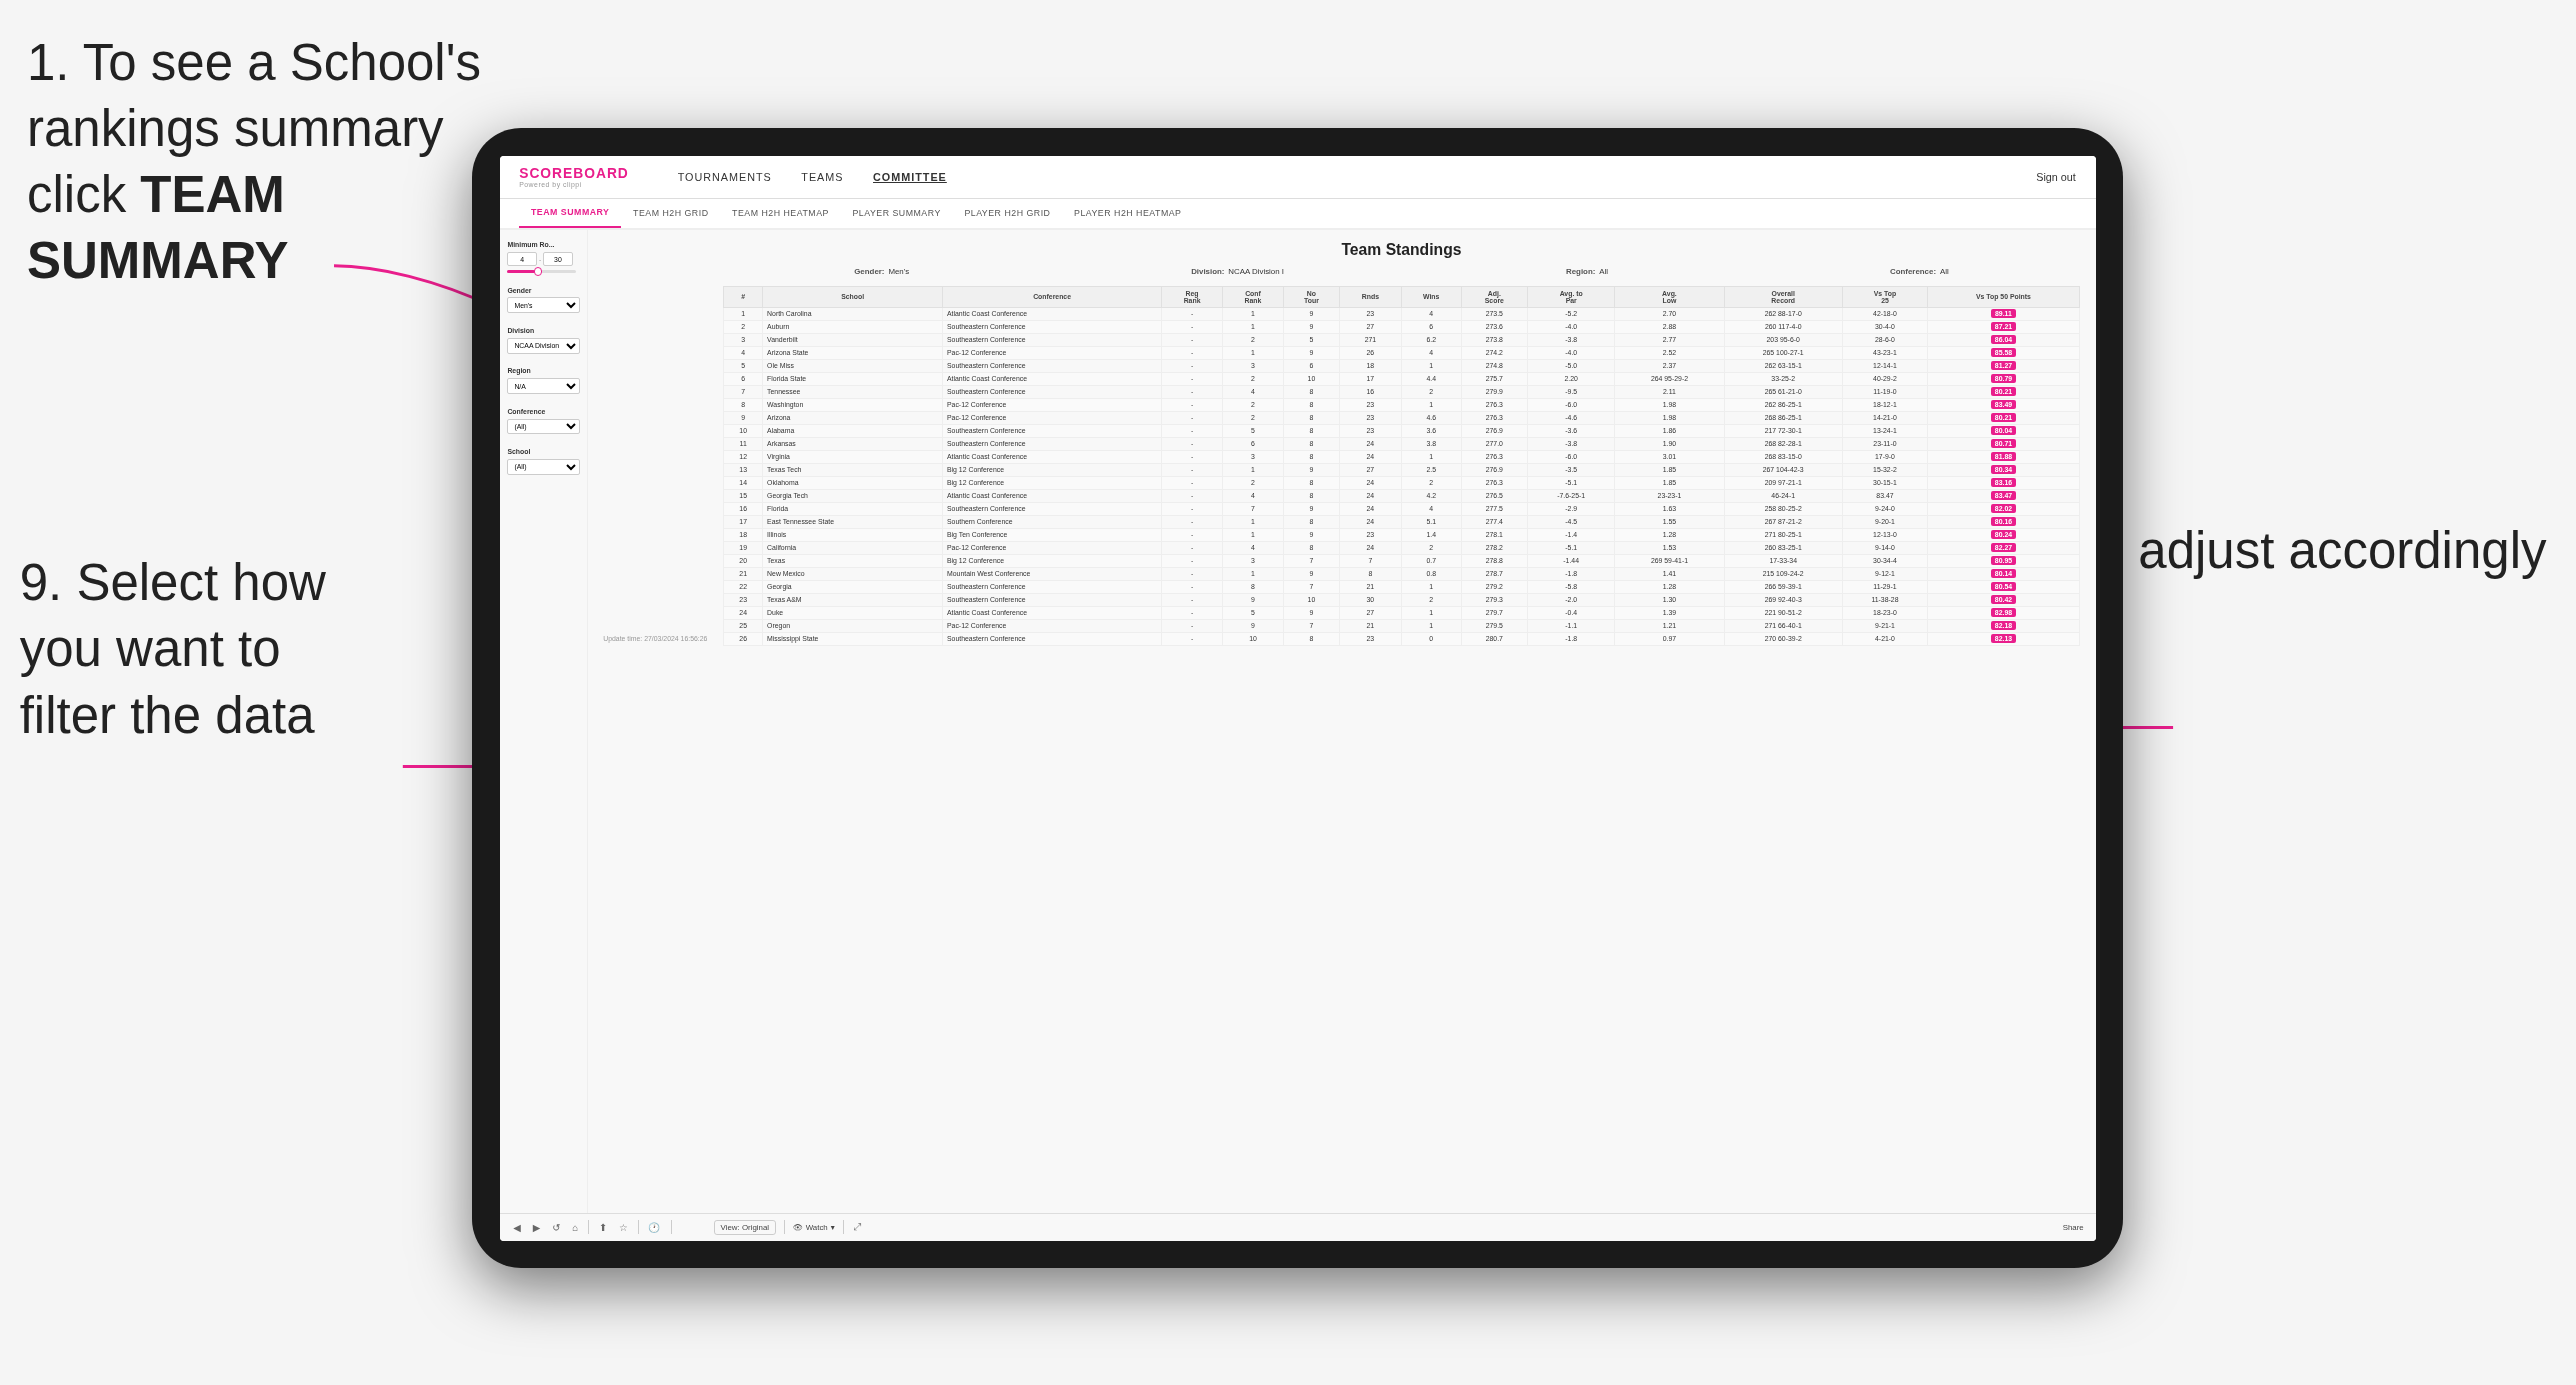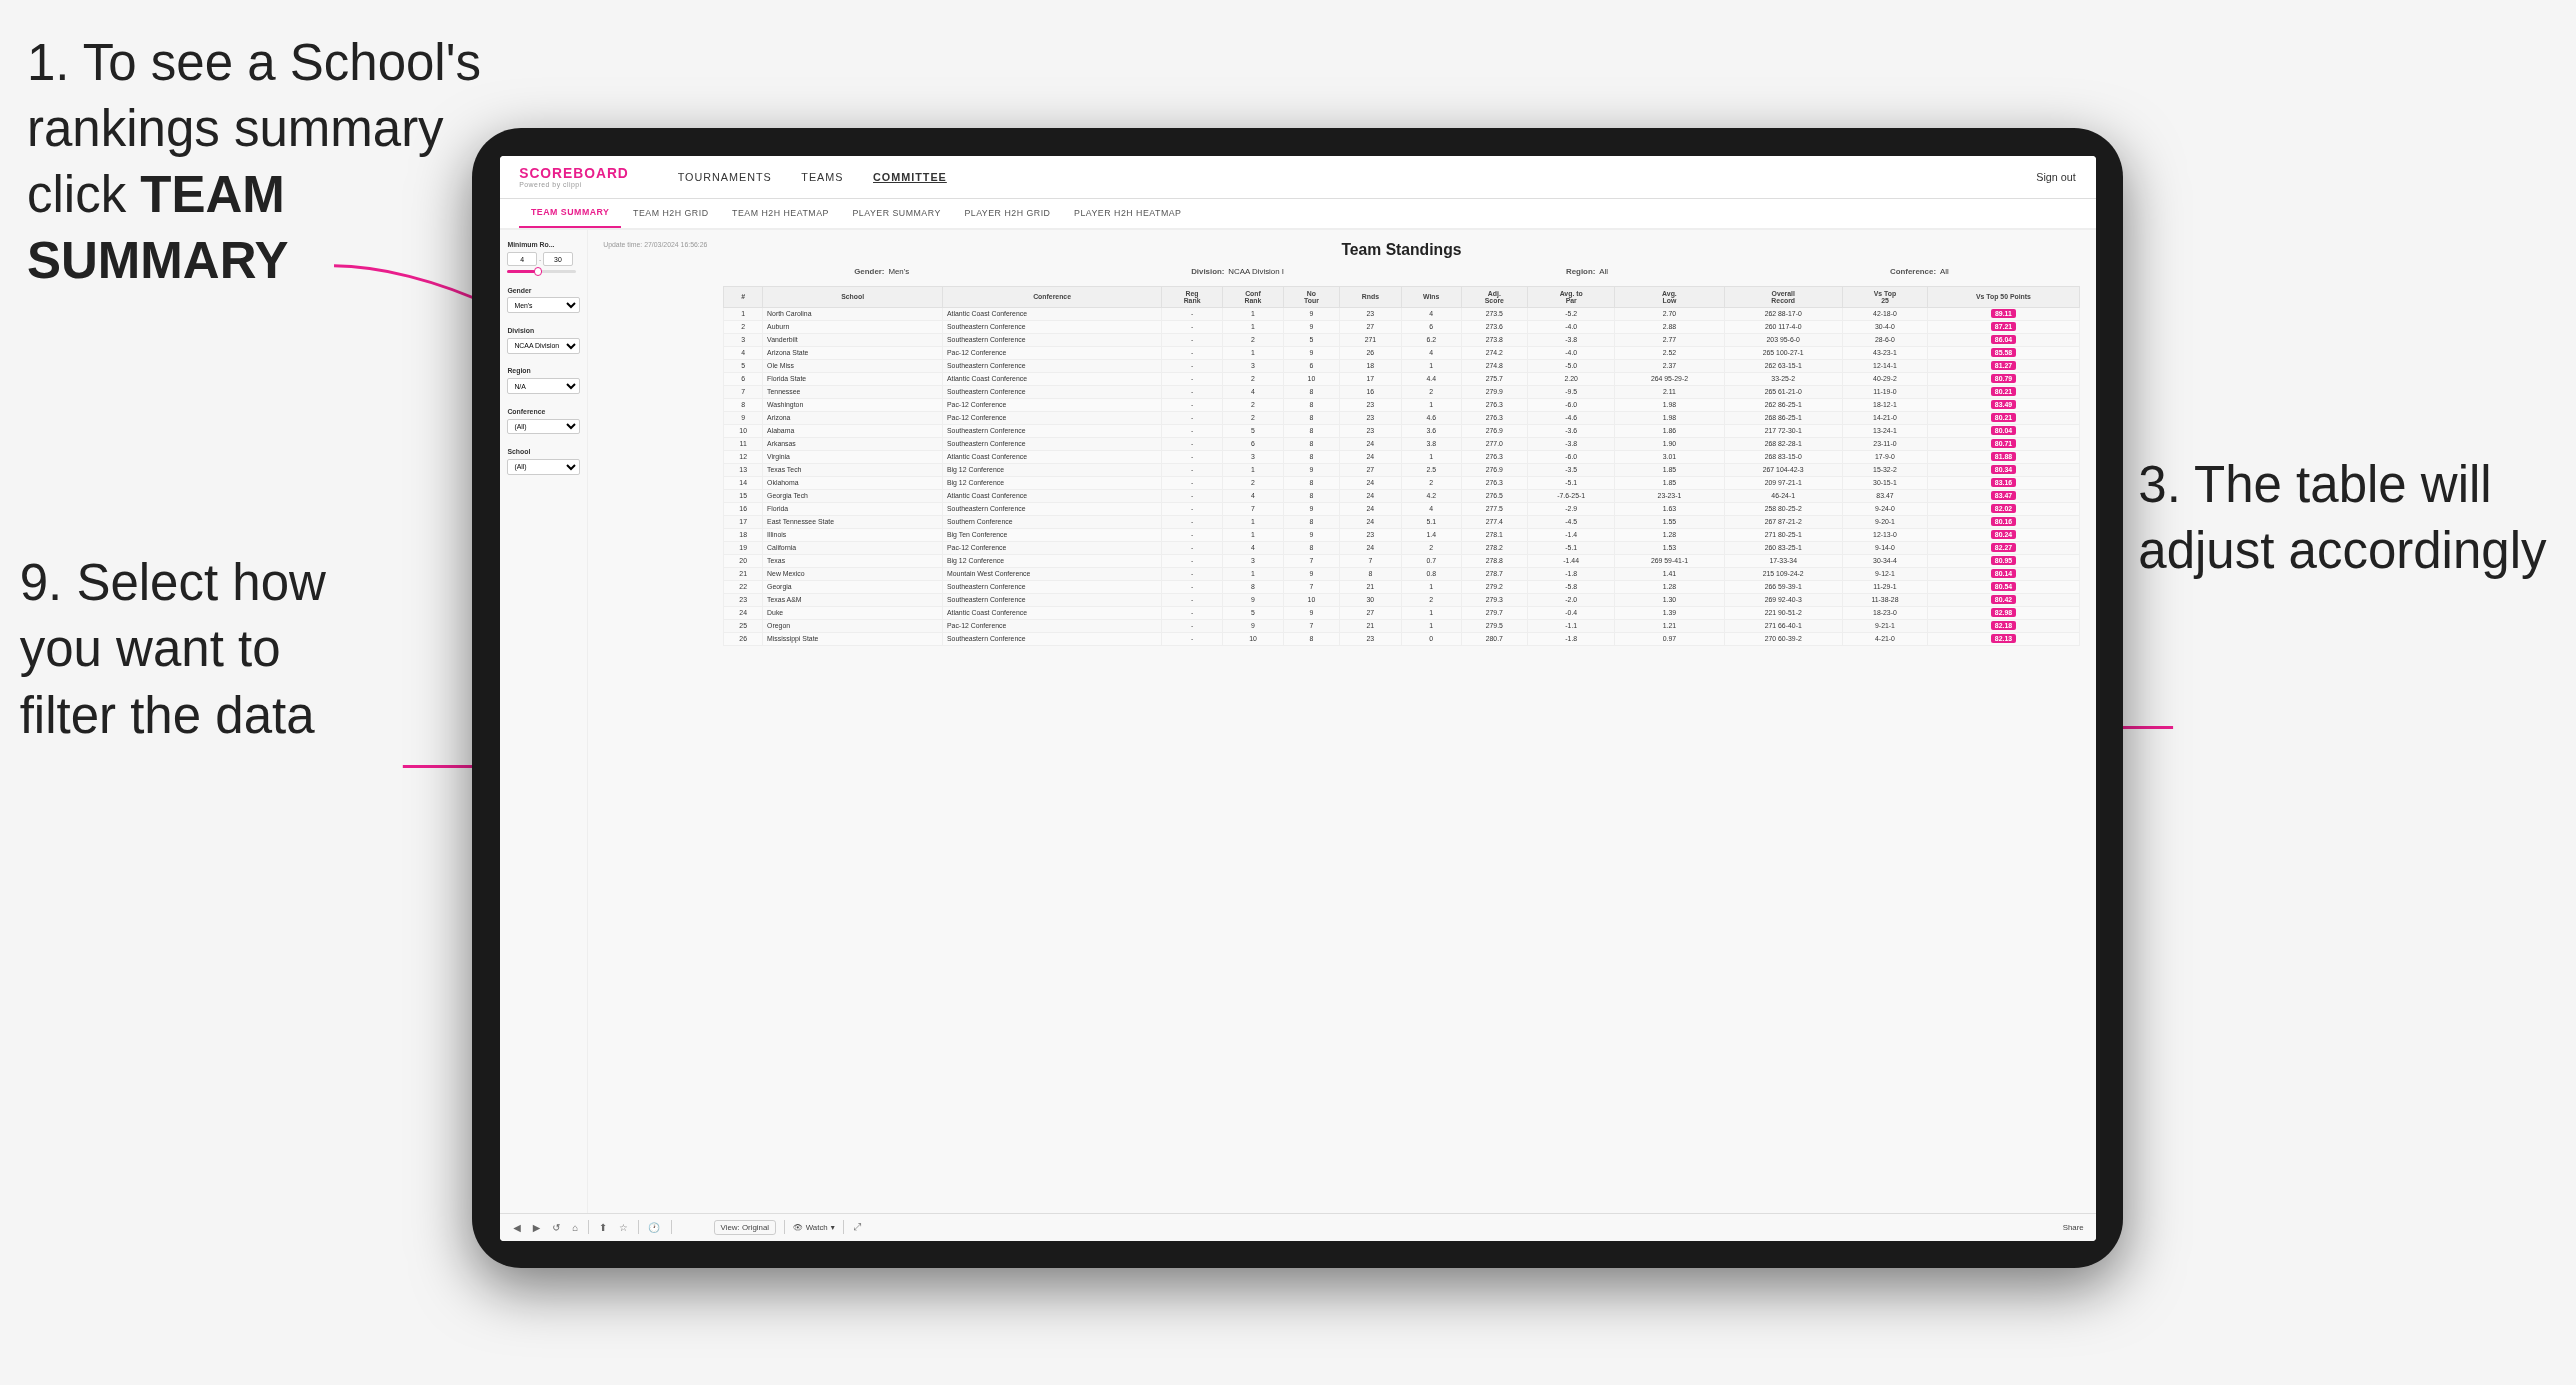--- a/index.html
+++ b/index.html
@@ -412,21 +412,21 @@
   <span>1. To see a School's rankings summary click </span><strong>TEAM SUMMARY</strong>
 </div>
 
 <div class="instruction-2">
   <span>9. Select how</span><br>
   <span>you want to</span><br>
   <span>filter the data</span>
 </div>
 
 <div class="instruction-3">
-  <span>3. The table will</span><br>
+  <br>
   <span>adjust accordingly</span>
 </div>
 
 <svg class="pink-arrow arrow-svg" style="position:absolute; top:246px; left:275px; width:364px; height:197px;" viewBox="0 0 370 200" width="364" height="197">
   <defs>
     <marker id="arrowhead1" markerWidth="10" markerHeight="7" refX="9" refY="3.5" orient="auto">
       <polygon points="0 0, 10 3.5, 0 7" fill="#e91e8c"></polygon>
     </marker>
   </defs>
   <path d="M 60 20 C 150 20, 300 80, 360 170" stroke="#e91e8c" stroke-width="3" fill="none" marker-end="url(#arrowhead1)"></path>
@@ -525,21 +525,21 @@
 
         <div class="filter-group">
           <span class="filter-label">School</span>
           <select class="filter-select">
             <option>(All)</option>
           </select>
         </div>
       </div>
 
       <div class="data-area">
-        <div style="display:flex; gap:15.7px; align-items:flex-start;">
+        <div style="display:flex; gap:15.7px; align-items:flex-end;">
           <div>
             <div class="update-time">Update time: 27/03/2024 16:56:26</div>
           </div>
           <div style="flex:1;">
             <div class="section-title">Team Standings</div>
             <div class="filter-bar">
               <div class="filter-bar-item">
                 <span class="filter-bar-label">Gender:</span>
                 <span class="filter-bar-value">Men's</span>
               </div>

